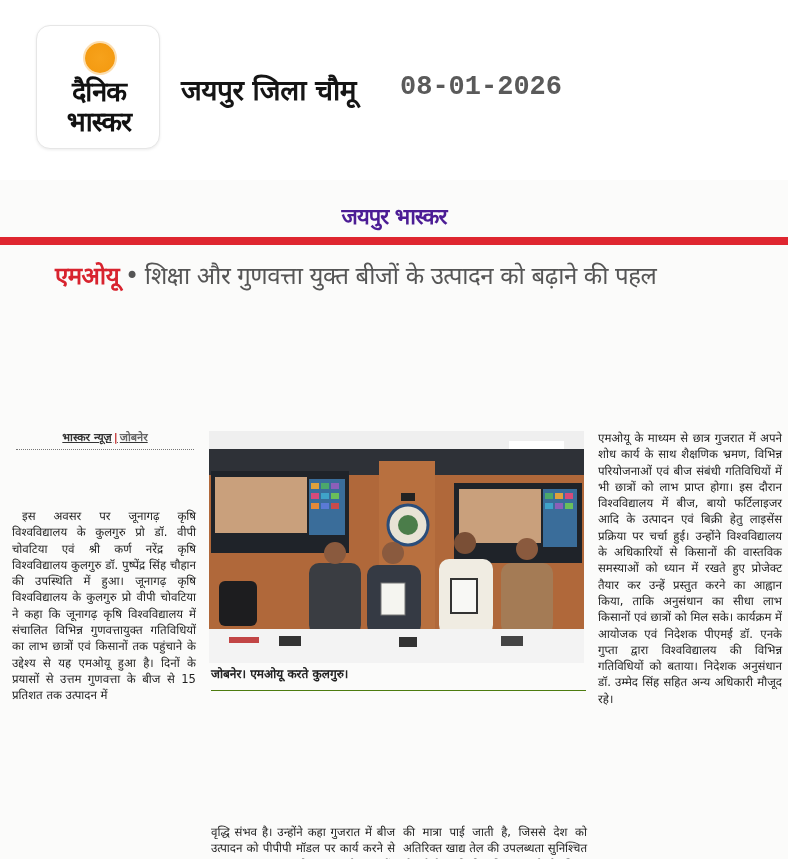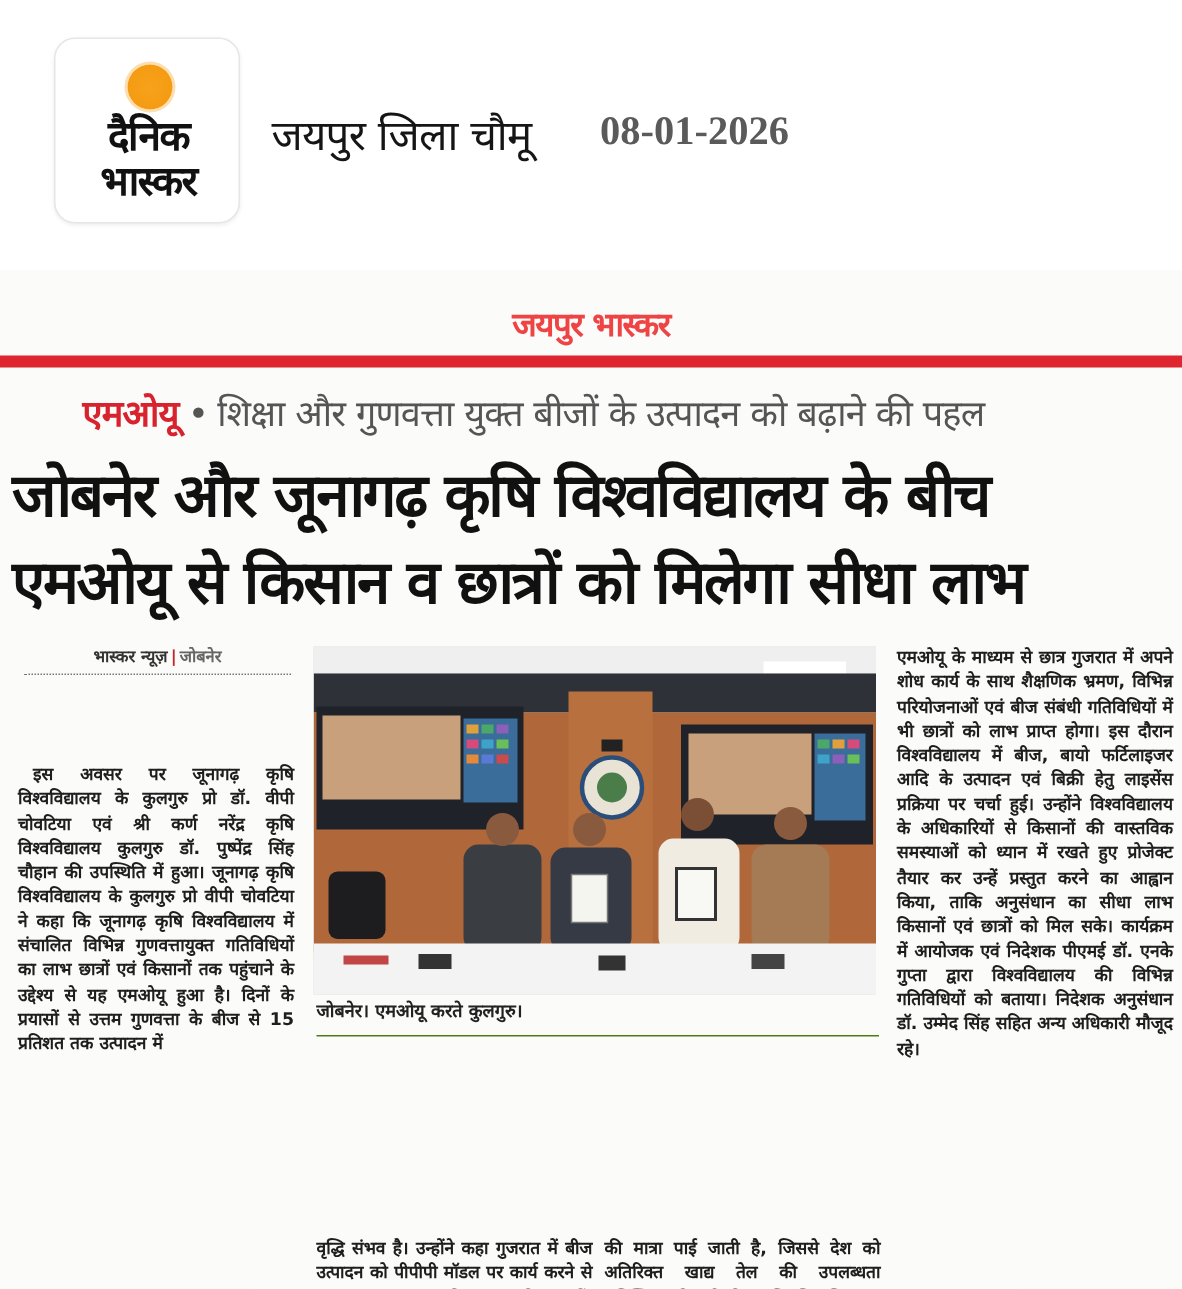--- a/index.html
+++ b/index.html
@@ -18,53 +18,53 @@
     background: radial-gradient(circle, #f7a21b 0%, #f49b12 70%, #f5b24a 100%);
     box-shadow: 0 0 0 2px rgba(245,160,30,0.35);
   }
   .logo-text {
     position: absolute; left: 0; width: 124px; text-align: center;
     font-weight: bold; font-size: 27px; line-height: 28px; color: #111; letter-spacing: -1px;
   }
   .logo-text.l1 { top: 52px; }
   .logo-text.l2 { top: 82px; }
   .edition-title {
-    position: absolute; left: 181px; top: 70px; font-size: 28px; font-weight: normal; color: #151515;
+    position: absolute; left: 181px; top: 70px; font-size: 28px; font-weight: bold; color: #151515;
     letter-spacing: -0.5px;
   }
   .edition-date {
-    position: absolute; left: 400px; top: 72px; font-family: Liberation Serif, serif;
+    position: absolute; left: 400px; top: 72px; font-family: Liberation Mono, monospace;
     font-size: 27px; font-weight: bold; color: #5a5a5a;
   }
 
   
   .clip { position: absolute; left: 0; top: 180px; width: 788px; height: 679px; background: #fbfbfa; }
   .masthead {
     position: absolute; left: 0; top: 20px; width: 788px; text-align: center;
-    font-size: 22px; font-weight: bold; color: #ef4444; letter-spacing: -1px;
+    font-size: 22px; font-weight: bold; color: #4c1d95; letter-spacing: -1px;
   }
   .red-rule { position: absolute; left: 0; top: 57px; width: 788px; height: 8px; background: #df2630; }
   .kicker { position: absolute; left: 10px; top: 78px; font-size: 24px; white-space: nowrap; letter-spacing: -0.5px; }
   .kicker .tag { color: #d8232e; font-weight: bold; margin-left: 45px; }
   .kicker .dot { color: #555; margin: 0 6px; }
   .kicker .sub { color: #555; }
   .headline {
     position: absolute; left: 8px; top: 122px; width: 780px;
     font-size: 40px; line-height: 58px; font-weight: bold; color: #111; letter-spacing: -1.5px;
     white-space: nowrap;
   }
 
   .byline {
     position: absolute; left: 16px; top: 249px; width: 178px; text-align: center; font-size: 11px; font-weight: bold; color: #333;
-    padding-bottom: 5px; border-bottom: 1px dotted #777;
+    padding-bottom: 5px; border-bottom: 1px dotted #777; text-decoration: underline;
   }
   .byline .sep { color: #c02a2a; margin: 0 2px; }
   .byline .place { color: #666; }
 
-  .col { position: absolute; font-size: 11.6px; line-height: 16.3px; text-align: justify; color: #1e1e1e; font-weight: bold; }
+  .col { position: absolute; font-size: 11.6px; line-height: 16.3px; text-align: justify; color: #1e1e1e; }
   .col p { text-indent: 0; }
   .col p.ind { text-indent: 10px; margin-top: 47px; }
   .col-left { left: 12px; top: 281px; width: 184px; }
   .col-mid1 { left: 211px; top: 644px; width: 184px; }
   .col-mid2 { left: 403px; top: 644px; width: 184px; }
   .col-right { left: 598px; top: 250px; width: 184px; }
 
   .photo {
     position: absolute; left: 209px; top: 251px; width: 375px; height: 232px; overflow: hidden;
     background: #e9e6e2;
@@ -88,24 +88,20 @@
 </div>
 
 <div class="clip">
   <div class="masthead">जयपुर भास्कर</div>
   <div class="red-rule"></div>
 
   <div class="kicker">
     <span class="tag">एमओयू</span><span class="dot">•</span><span class="sub">शिक्षा और गुणवत्ता युक्त बीजों के उत्पादन को बढ़ाने की पहल</span>
   </div>
 
-  <div class="headline">
-    <div>जोबनेर और जूनागढ़ कृषि विश्वविद्यालय के बीच</div>
-    <div>एमओयू से किसान व छात्रों को मिलेगा सीधा लाभ</div>
-  </div>
 
   <div class="byline">
     <span>भास्कर न्यूज़</span><span class="sep">|</span><span class="place">जोबनेर</span>
   </div>
 
   <div class="col col-left">
     <p class="ind">इस अवसर पर जूनागढ़ कृषि विश्वविद्यालय के कुलगुरु प्रो डॉ. वीपी चोवटिया एवं श्री कर्ण नरेंद्र कृषि विश्वविद्यालय कुलगुरु डॉ. पुष्पेंद्र सिंह चौहान की उपस्थिति में हुआ। जूनागढ़ कृषि विश्वविद्यालय के कुलगुरु प्रो वीपी चोवटिया ने कहा कि जूनागढ़ कृषि विश्वविद्यालय में संचालित विभिन्न गुणवत्तायुक्त गतिविधियों का लाभ छात्रों एवं किसानों तक पहुंचाने के उद्देश्य से यह एमओयू हुआ है। दिनों के प्रयासों से उत्तम गुणवत्ता के बीज से 15 प्रतिशत तक उत्पादन में</p>
   </div>
 
   <div class="photo">

